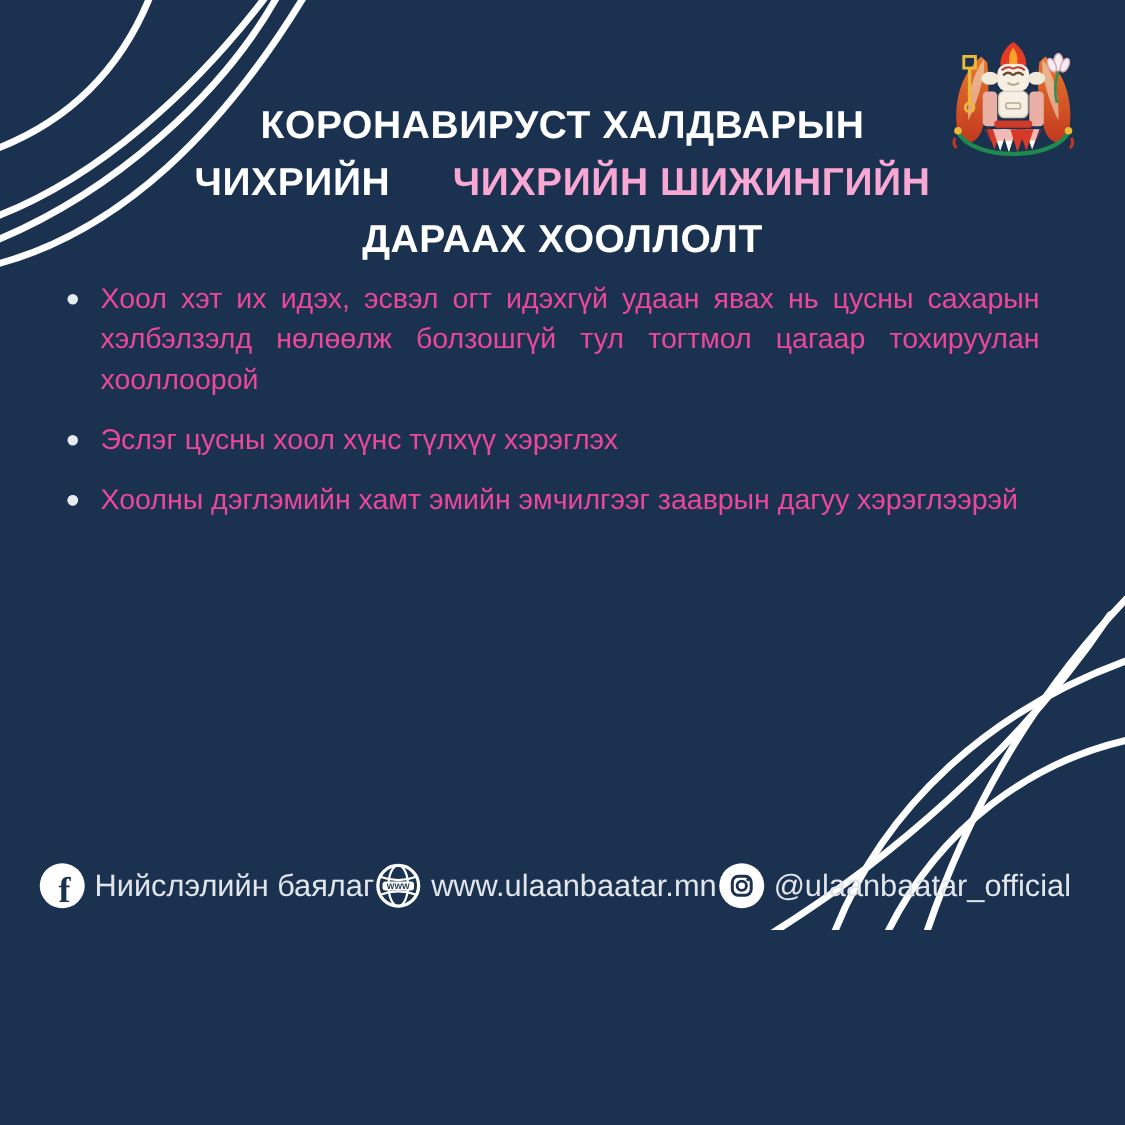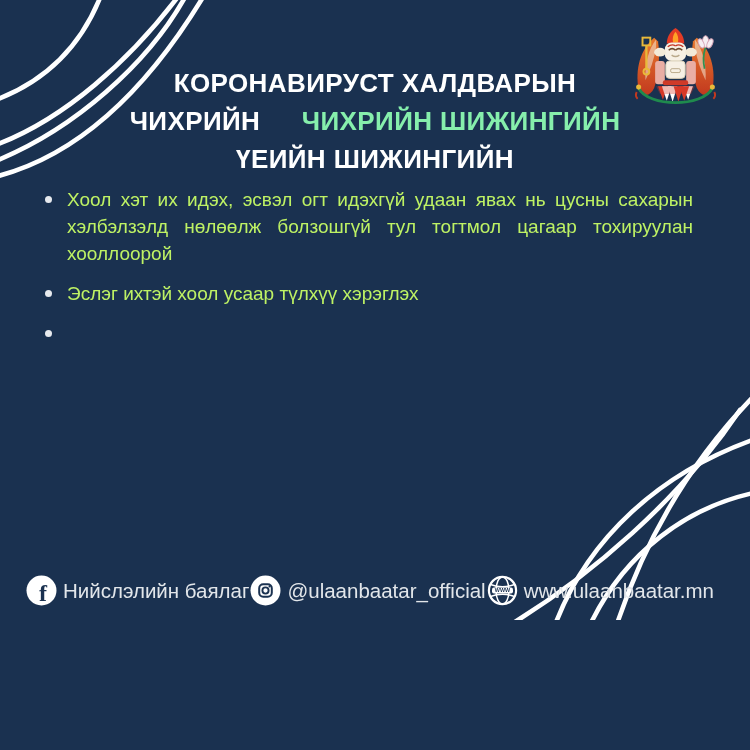--- a/index.html
+++ b/index.html
@@ -30,31 +30,31 @@
     left: 40px;
     right: 40px;
     margin: 0;
     text-align: center;
     color: #ffffff;
     font-size: 26px;
     font-weight: bold;
     line-height: 38px;
     letter-spacing: 0.4px;
   }
-  .title .accent { color: #86efac; margin-left: 34px; }
+  .title .accent { color: #f9a8d4; margin-left: 34px; }
 
   .bullets {
     position: absolute;
     top: 186px;
     left: 67px;
     right: 57px;
     margin: 0;
     padding: 0;
     list-style: none;
-    color: #bef264;
+    color: #ec4899;
     font-size: 19px;
     line-height: 27px;
   }
   .bullets li {
     position: relative;
     text-align: justify;
     text-justify: inter-word;
   }
   .bullets li:not(:last-child) { margin-bottom: 13px; }
   .bullet-dot {
@@ -155,55 +155,56 @@
     <circle cx="12" cy="63" r="2.6" fill="#e8b93a"></circle>
     <circle cx="88" cy="63" r="2.6" fill="#e8b93a"></circle>
     <path d="M10 68 q-2 4 1 7" fill="none" stroke="#c2391f" stroke-width="2"></path>
     <path d="M90 68 q2 4 -1 7" fill="none" stroke="#c2391f" stroke-width="2"></path>
   </svg>
 
   <h1 class="title">
     <span>КОРОНАВИРУСТ ХАЛДВАРЫН</span><br>
     <span>ЧИХРИЙН</span>
     <span class="accent">ЧИХРИЙН ШИЖИНГИЙН</span><br>
-    <span>ҮЕИЙН ШИЖИНГИЙН</span>
+    <span>ДАРААХ ХООЛЛОЛТ</span>
   </h1>
 
   <ul class="bullets">
     <li><span class="bullet-dot"></span><span>Хоол хэт их идэх, эсвэл огт идэхгүй удаан явах нь цусны сахарын хэлбэлзэлд нөлөөлж болзошгүй тул тогтмол цагаар тохируулан хооллоорой</span></li>
-    <li><span class="bullet-dot"></span><span>Эслэг ихтэй хоол усаар түлхүү хэрэглэх</span></li>
+    <li><span class="bullet-dot"></span><span>Эслэг цусны хоол хүнс түлхүү хэрэглэх</span></li>
     <li><span class="bullet-dot"></span></li>
+    <li><span class="bullet-dot"></span><span>Хоолны дэглэмийн хамт эмийн эмчилгээг зааврын дагуу хэрэглээрэй</span></li>
   </ul>
 
   <div class="footer">
 
     <div class="f-item">
       <svg class="f-icon" viewBox="0 0 31 31">
         <circle cx="15.5" cy="15.5" r="15" fill="#ffffff"></circle>
         <text x="17" y="26" font-size="24" font-weight="bold" fill="#1a3150" font-family="Liberation Serif, serif" text-anchor="middle">f</text>
       </svg>
       <span>Нийслэлийн баялаг</span>
-    </div>
-
-    <div class="f-item">
-      <svg class="f-icon" viewBox="0 0 31 31">
-        <circle cx="15.5" cy="15.5" r="15" fill="#ffffff"></circle>
-        <rect x="9.2" y="9.2" width="12.6" height="12.6" rx="4" fill="none" stroke="#1a3150" stroke-width="2"></rect>
-        <circle cx="15.5" cy="15.5" r="3.1" fill="none" stroke="#1a3150" stroke-width="1.9"></circle>
-        <circle cx="19.6" cy="11.4" r="1.1" fill="#1a3150"></circle>
-      </svg>
-      <span>@ulaanbaatar_official</span>
     </div>
 
     <div class="f-item">
       <svg class="f-icon" viewBox="0 0 31 31">
         <circle cx="15.5" cy="15.5" r="13.6" fill="none" stroke="#ffffff" stroke-width="2.2"></circle>
         <ellipse cx="15.5" cy="15.5" rx="6.5" ry="13.6" fill="none" stroke="#ffffff" stroke-width="1.5"></ellipse>
         <path d="M3.5 9.5 Q15.5 14 27.5 9.5" fill="none" stroke="#ffffff" stroke-width="1.5"></path>
         <path d="M3.5 21.5 Q15.5 17 27.5 21.5" fill="none" stroke="#ffffff" stroke-width="1.5"></path>
         <rect x="5" y="12.6" width="21" height="6" rx="2" fill="#ffffff"></rect>
         <text x="15.5" y="17.4" font-size="5.4" font-weight="bold" fill="#1a3150" font-family="Liberation Sans, sans-serif" text-anchor="middle">WWW</text>
       </svg>
       <span>www.ulaanbaatar.mn</span>
     </div>
 
+    <div class="f-item">
+      <svg class="f-icon" viewBox="0 0 31 31">
+        <circle cx="15.5" cy="15.5" r="15" fill="#ffffff"></circle>
+        <rect x="9.2" y="9.2" width="12.6" height="12.6" rx="4" fill="none" stroke="#1a3150" stroke-width="2"></rect>
+        <circle cx="15.5" cy="15.5" r="3.1" fill="none" stroke="#1a3150" stroke-width="1.9"></circle>
+        <circle cx="19.6" cy="11.4" r="1.1" fill="#1a3150"></circle>
+      </svg>
+      <span>@ulaanbaatar_official</span>
+    </div>
+
   </div>
 </div>
 
 </body></html>

